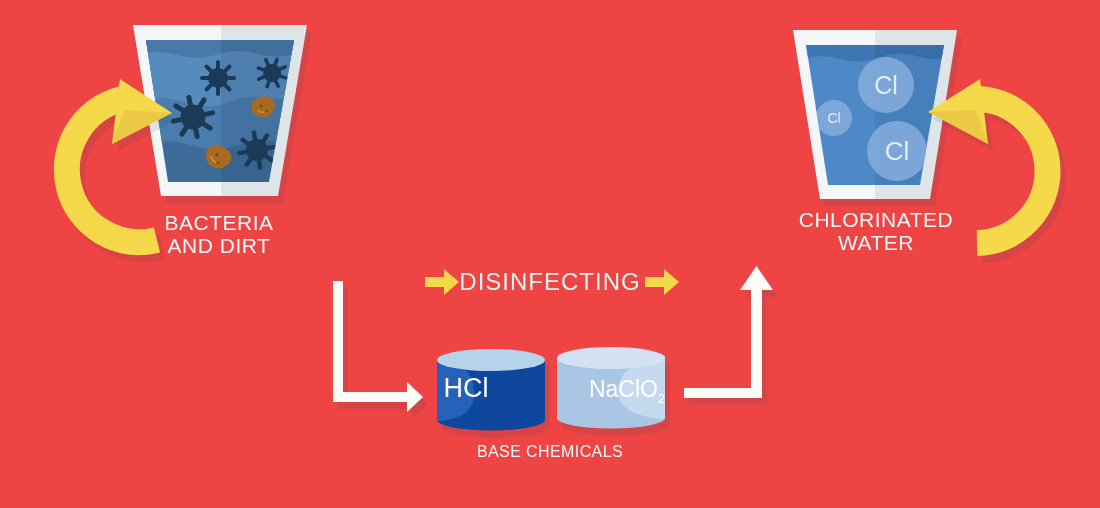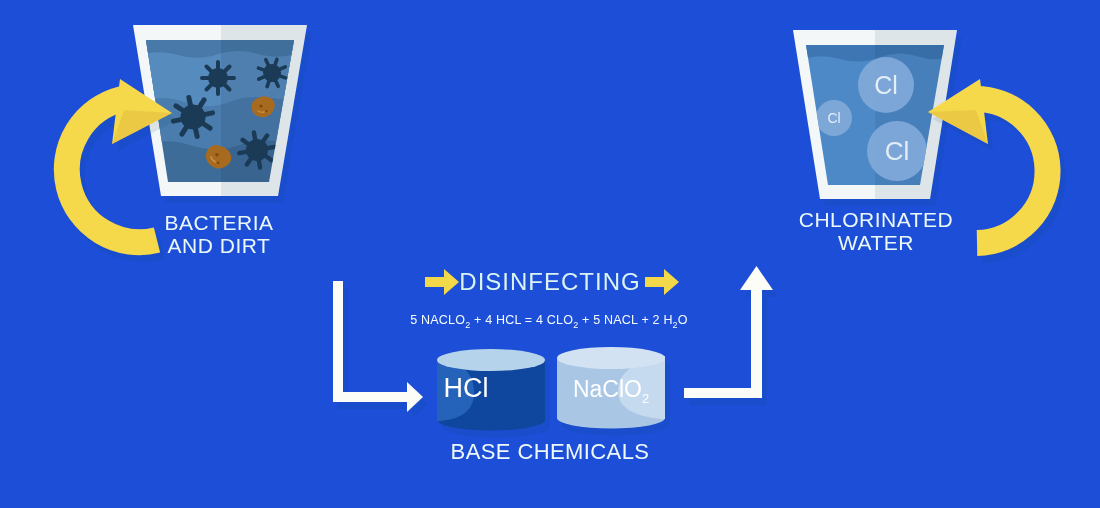--- a/index.html
+++ b/index.html
@@ -1,42 +1,42 @@
 <!DOCTYPE html>
 <html><head>
 <meta charset="utf-8">
 <style>
   html,body{margin:0;padding:0;background:#07343f;}
   .canvas{
     position:relative;width:1100px;height:508px;overflow:hidden;
-    background:#1d4ed8;
+    background:#ef4444;
     font-family:"Liberation Sans",sans-serif;
   }
   svg{position:absolute;left:0;top:0;}
   .shadowed{filter:drop-shadow(5px 7px 0 rgba(0,70,85,0.10));}
   .label{
     position:absolute;text-align:center;color:#eaf8f8;
     letter-spacing:.5px;line-height:23px;font-size:21px;
   }
   .proc-title{
     position:absolute;text-align:center;color:#d9f3f1;
     font-size:24px;letter-spacing:1px;line-height:26px;
   }
   .equation{
     position:absolute;text-align:center;color:#f6fdfd;
     font-size:12.5px;letter-spacing:.2px;white-space:nowrap;
   }
   .equation sub{font-size:9px;}
   .caption{
     position:absolute;text-align:center;color:#eef9f9;
-    font-size:22px;line-height:23px;letter-spacing:.4px;
+    font-size:16px;line-height:23px;letter-spacing:.4px;
   }
   .tank-label{position:absolute;color:#ffffff;text-align:center;}
   .tank-label.hcl{font-size:27px;}
-  .tank-label.naclo2{font-size:23px;}
+  .tank-label.naclo2{font-size:23px;padding-left:16px;}
   .tank-label.naclo2 sub{font-size:13px;}
 </style>
 </head>
 <body>
 
 <div class="canvas">
 
   <svg width="1100" height="508" viewBox="0 0 1100 508">
     <defs>
       <clipPath id="lw">
@@ -149,23 +149,20 @@
     <div>WATER</div>
   </div>
 
   <div class="label" style="left:119px;top:211px;width:200px;">
     <div>BACTERIA</div>
     <div>AND DIRT</div>
   </div>
 
   <div class="proc-title" style="left:430px;top:269px;width:240px;">DISINFECTING</div>
 
-  <div class="equation" style="left:398px;top:313px;width:302px;">
-    <span>5 NACLO</span><sub>2</sub><span> + 4 HCL = 4 CLO</span><sub>2</sub><span> + 5 NACL + 2 H</span><sub>2</sub><span>O</span>
-  </div>
 
   <div class="tank-label hcl" style="left:412px;top:373px;width:108px;">HCl</div>
 
   <div class="tank-label naclo2" style="left:557px;top:376px;width:108px;">
     <span>NaClO</span><sub>2</sub>
   </div>
 
   <div class="caption" style="left:430px;top:440px;width:240px;">
     <div>BASE CHEMICALS</div>
   </div>

